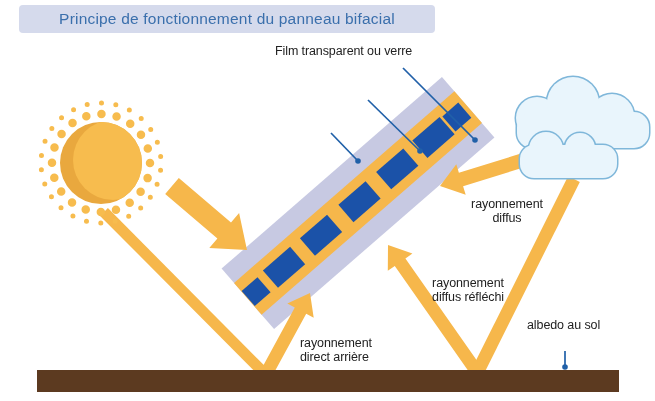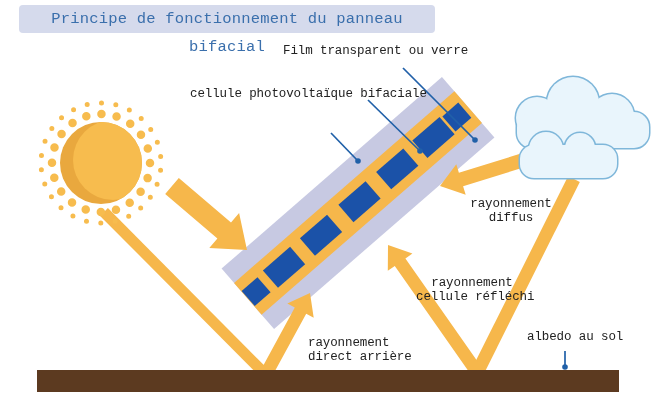--- a/index.html
+++ b/index.html
@@ -1,18 +1,18 @@
 <!DOCTYPE html>
 <html style="--arrow-yellow: #F6B74B; --panel-glass: #C7C9E2; --panel-core: #F6B74B; --cell-blue: #1B52A8; --leader-blue: #2060A8; --title-text: #3A6FAC; --title-bg: #D5DAEC; --ground-brown: #5C3A20; --cloud-fill: #E9F5FC; --cloud-stroke: #7FB7DA; --sun-light: #F7BC4E; --sun-dark: #E9A83E; --label-text: #222222;"><head>
 <meta charset="utf-8">
 <style>
   html,body{margin:0;padding:0;background:#fff;}
   .stage{
     position:relative;width:655px;height:401px;background:#fff;overflow:hidden;
-    font-family:Liberation Mono, monospace;
+    font-family:Liberation Sans, sans-serif;
   }
   .scene{position:absolute;left:0;top:0;}
   
   .glass{fill:var(--panel-glass,#C7C9E2);}
   .core{fill:var(--panel-core,#F6B74B);}
   .cell{fill:var(--cell-blue,#1B52A8);}
   .arrow{fill:var(--arrow-yellow,#F6B74B);}
   .ray{stroke:var(--arrow-yellow,#F6B74B);fill:none;}
   .ground{fill:var(--ground-brown,#5C3A20);}
   .leader{stroke:var(--leader-blue,#2060A8);stroke-width:1.7;fill:none;}
@@ -25,21 +25,21 @@
   
   .title{
     position:absolute;left:19px;top:5px;width:416px;height:28px;line-height:28px;
     text-align:center;background:var(--title-bg,#D5DAEC);color:var(--title-text,#3A6FAC);
     font-size:15.5px;letter-spacing:.2px;border-radius:4px;
   }
   .lbl{
     position:absolute;font-size:12.5px;line-height:14px;color:var(--label-text,#222);
     letter-spacing:-0.1px;white-space:nowrap;
   }
-  .lbl span{display:block;margin-left:8px;}
+  .lbl span{display:block;}
   .lbl.center{text-align:center;}
 </style>
 </head>
 <body>
 
 <div class="stage">
 
   <svg class="scene" width="655" height="401" viewBox="0 0 655 401">
     <defs>
       <clipPath id="suncut">
@@ -112,34 +112,33 @@
       <circle class="leader-dot" cx="565" cy="367" r="2.8"></circle>
     </g>
   </svg>
 
   <div class="title">Principe de fonctionnement du panneau bifacial</div>
 
   <div class="lbl" style="left:275px;top:44px">
     <span>Film transparent ou verre</span>
   </div>
 
-  <div class="lbl" style="left:190px;top:87px">cellule photovoltaïque bifaciale</div>
 
 
 
   <div class="lbl center" style="left:457px;top:197px;width:100px">
     <span>rayonnement</span>
     <span>diffus</span>
   </div>
 
   <div class="lbl center" style="left:408px;top:276px;width:120px">
     <span>rayonnement</span>
-    <span>cellule réfléchi</span>
+    <span>diffus réfléchi</span>
   </div>
 
   <div class="lbl" style="left:300px;top:336px">
     <span>rayonnement</span>
     <span>direct arrière</span>
   </div>
 
-  <div class="lbl" style="left:527px;top:330px">albedo au sol</div>
+  <div class="lbl" style="left:527px;top:318px">albedo au sol</div>
 
 </div>
 
 </body></html>

